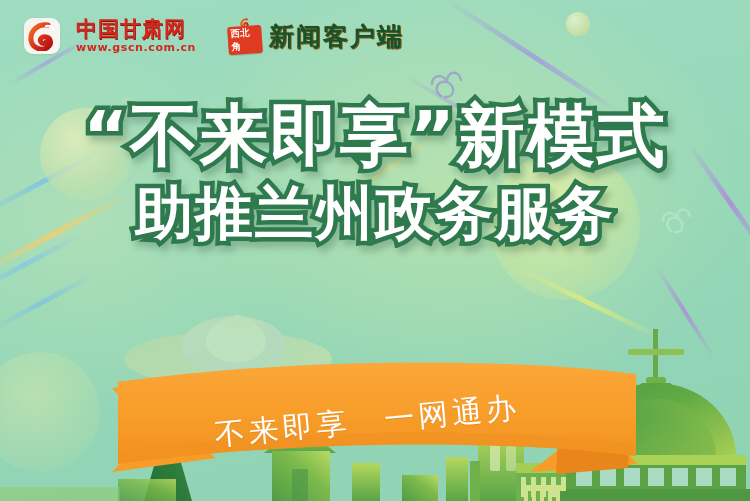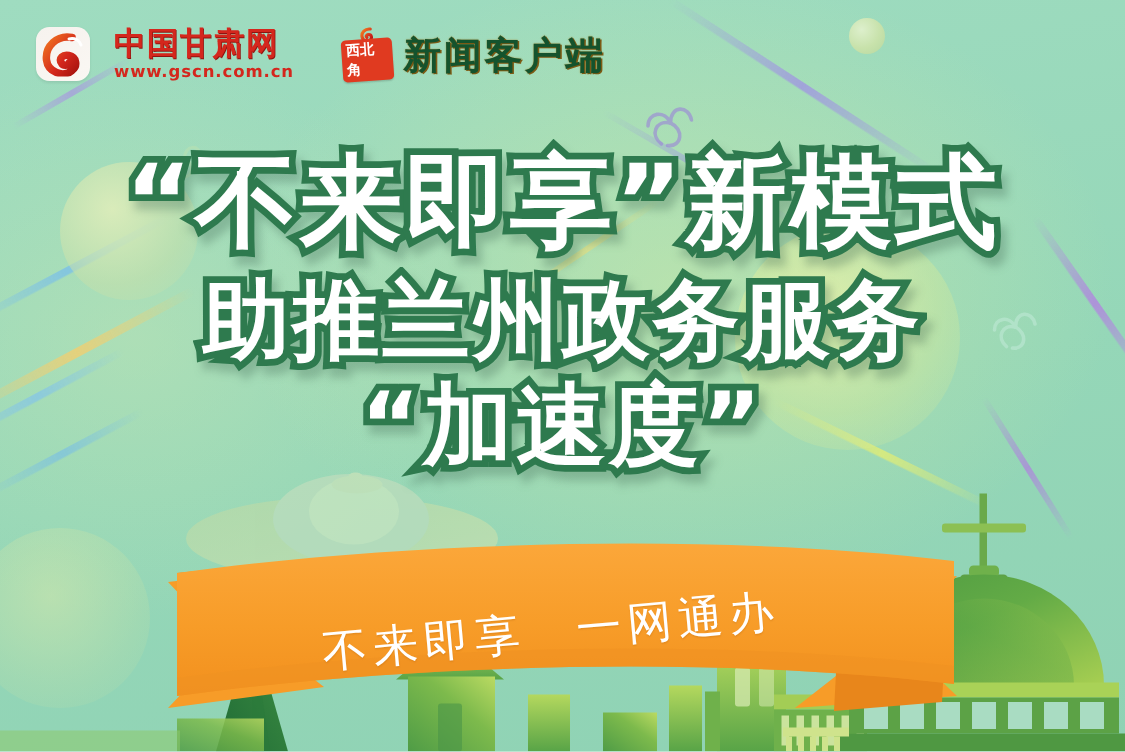--- a/index.html
+++ b/index.html
@@ -338,21 +338,20 @@
         </svg>
         <div class="logo2-cap">西北角</div>
       </div>
       <div class="logo2-title">新闻客户端</div>
     </div>
   </div>
 
   <div class="headline">
     <div class="hl-line hl1">“不来即享”新模式</div>
     <div class="hl-line hl2">助推兰州政务服务</div>
-    <div class="hl-line hl3">“加速度”</div>
   </div>
 
   <svg class="ribbon-wrap" viewBox="0 0 750 140" preserveAspectRatio="none">
     <defs>
       <linearGradient id="gOrange" x1="0" y1="0" x2="0" y2="1">
         <stop offset="0%" stop-color="#fba73a"></stop>
         <stop offset="55%" stop-color="#f79c28"></stop>
         <stop offset="100%" stop-color="#f2901e"></stop>
       </linearGradient>
     </defs>

